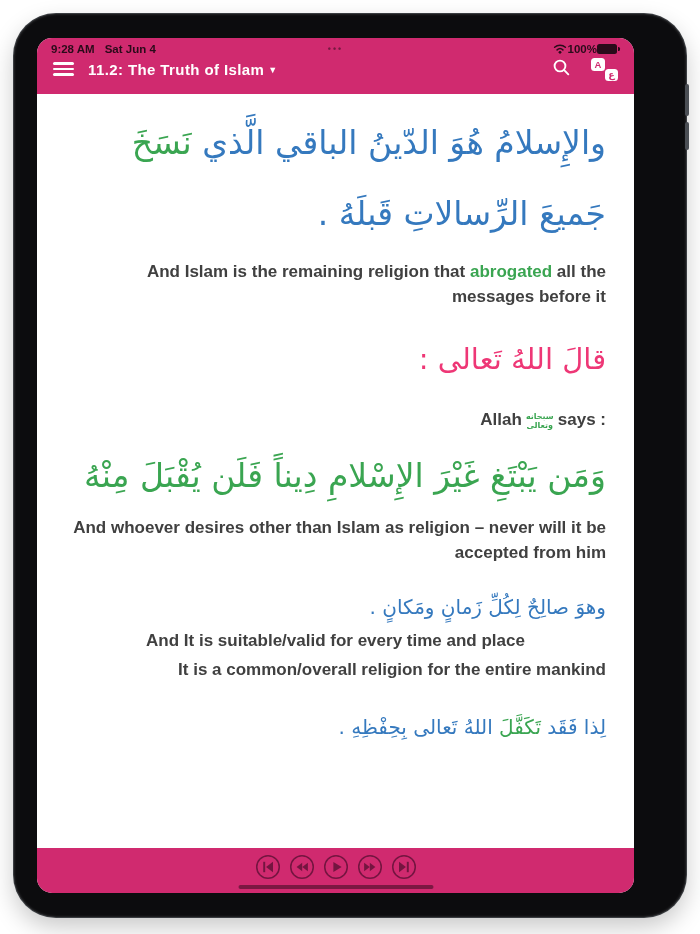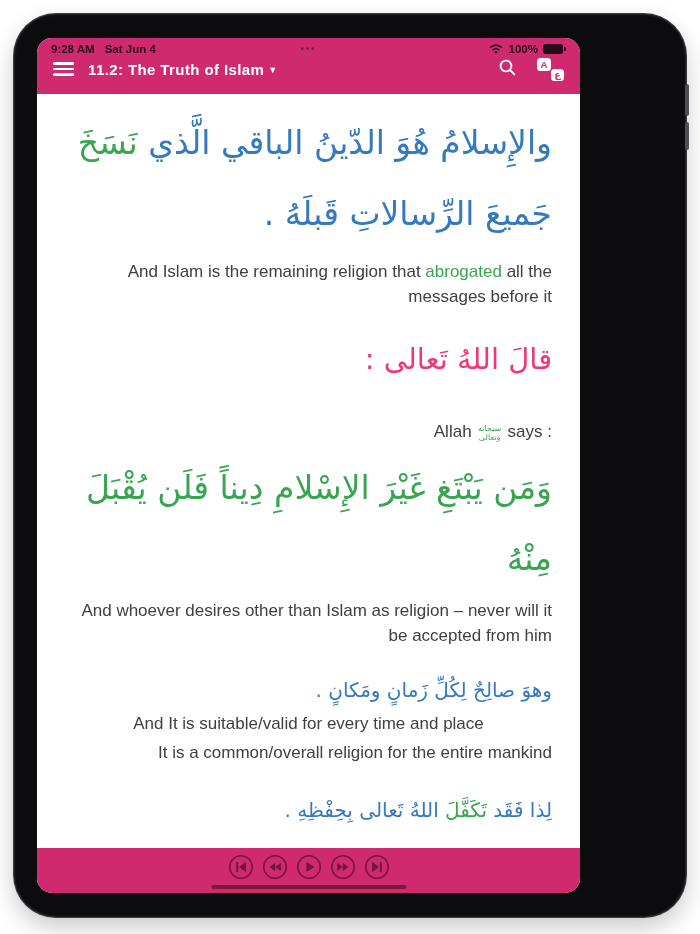--- a/index.html
+++ b/index.html
@@ -13,36 +13,36 @@
     background: #0c0c0e; border-radius: 42px;
     box-shadow: 0 0 0 1px #3a3d41, 0 10px 24px rgba(0,0,0,0.22), inset 0 0 3px rgba(255,255,255,0.18);
   }
   .side-btn {
     position: absolute; right: -3px; width: 4px; background: #4b4f55; border-radius: 2px;
   }
   .side-btn.b1 { top: 70px; height: 32px; }
   .side-btn.b2 { top: 108px; height: 28px; }
 
   .screen {
-    position: absolute; left: 23px; top: 24px; width: 543px; height: 855px;
+    position: absolute; left: 23px; top: 24px; width: 597px; height: 855px;
     background: #ffffff; border-radius: 15px; overflow: hidden;
   }
 
   
   .header { background: #d02a6f; }
   .statusbar {
     position: relative; height: 22px; display: flex; align-items: center;
     padding: 0 14px; color: #2a0b1a; font-size: 11.5px; font-weight: bold;
   }
   .status-left span { margin-right: 10px; }
   .status-center {
     position: absolute; left: 50%; transform: translateX(-50%);
     font-size: 9px; letter-spacing: 2px; color: rgba(42,11,26,0.55); font-weight: bold;
   }
-  .status-right { margin-left: auto; display: flex; align-items: center; gap: 5px; }
+  .status-right { margin-left: auto; display: flex; align-items: center; }
   .battery-shape { display: inline-flex; align-items: center; }
   .battery-body { width: 20px; height: 10px; background: #2a0b1a; border-radius: 2.5px; }
   .battery-nub { width: 2px; height: 4px; background: #2a0b1a; border-radius: 0 1.5px 1.5px 0; margin-left: 1px; }
 
   .navbar { height: 34px; display: flex; align-items: center; padding: 0 16px 16px; }
   .hamburger { width: 21px; height: 14px; display: flex; flex-direction: column; justify-content: space-between; cursor: pointer; }
   .hamburger i { display: block; height: 2.6px; background: #ffffff; border-radius: 2px; }
   .nav-title { margin-left: 14px; color: #ffffff; font-size: 15px; font-weight: bold; letter-spacing: 0.4px; cursor: pointer; }
   .nav-title .caret { font-size: 9px; vertical-align: 2px; margin-left: 4px; }
   .nav-right { margin-left: auto; display: flex; align-items: center; gap: 20px; }
@@ -55,30 +55,30 @@
 
   
   .content { padding: 6px 28px 0 28px; text-align: right; }
   .ar { direction: rtl; font-family: "DejaVu Sans", "Liberation Serif", serif; }
   .ar.big   { font-size: 33px; line-height: 2.15; }
   .ar.mid   { font-size: 20px; line-height: 2.0; }
   .ar.quote { font-size: 29px; line-height: 1.7; }
   .blue  { color: #3579be; }
   .green { color: #3aa551; }
   .pinktx { color: #ee3776; text-align: right; }
-  .en { color: #404040; font-size: 17px; line-height: 1.45; font-family: "Liberation Sans", sans-serif; }
+  .en { color: #404040; font-size: 17px; line-height: 1.45; font-family: "Liberation Sans", sans-serif; font-weight: bold; }
   .honorific {
     display: inline-block; width: 30px; font-size: 8px; line-height: 1.15;
     color: #3aa551; direction: rtl; text-align: center; vertical-align: -3px; margin: 0 3px;
     font-family: "DejaVu Sans", sans-serif;
   }
   .m-intro { margin-top: 8px; }
   .m-introtr { margin-top: 10px; }
   .m-qala { margin-top: 26px; }
-  .m-allah { margin-top: 36px; }
+  .m-allah { margin-top: 24px; }
   .m-verse { margin-top: 8px; }
   .m-versetr { margin-top: 4px; }
   .m-suit { margin-top: 22px; }
   .m-suittr { margin-top: 2px; text-align: center; }
   .m-common { margin-top: 30px; }
   .m-commontr { margin-top: 4px; }
   .m-concl { margin-top: 24px; }
 
   
   .bottombar {

